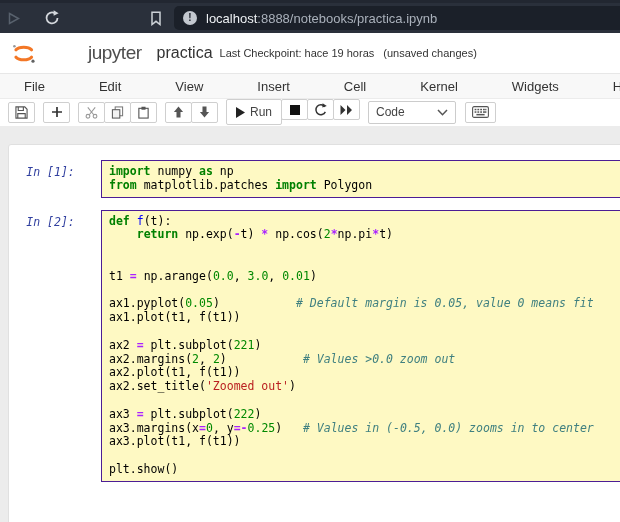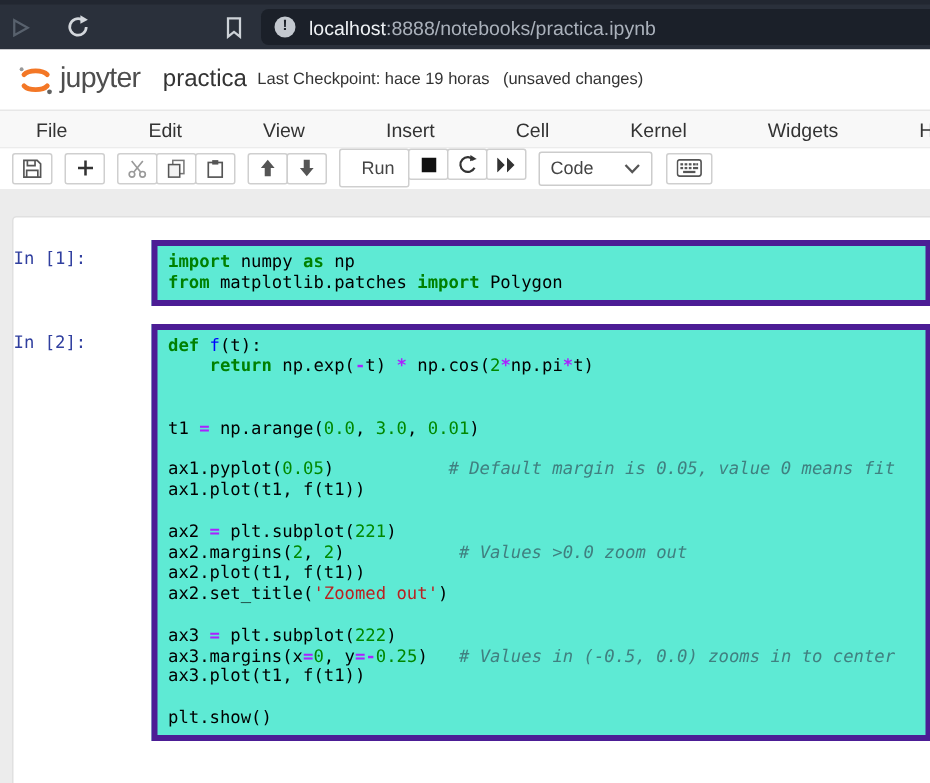--- a/index.html
+++ b/index.html
@@ -19,54 +19,54 @@
                 color:#1b2029; font-size:10px; font-weight:bold; line-height:14px;
                 text-align:center; margin-right:9px; flex:none; }
   .info-badge i { font-style:normal; }
   .url-text { font-size:13px; white-space:nowrap; }
   .url-host { color:#eef1f4;margin-top:40px; }
   .url-rest { color:#aab1bb; }
 
   
   .jp-header { height:41px; background:#fff; border-bottom:1px solid #e7e7e7;
                display:flex; align-items:center; }
-  .jp-logo { display:flex; align-items:center; margin-left:10px; }
+  .jp-logo { display:flex; align-items:center; margin-left:10px;gap:48px; }
   .logo-word { font-size:19px; color:#4e4e4e; margin-left:3px; letter-spacing:-0.5px; }
   .nb-title { margin-left:15px; font-size:16px; color:#333; }
   .checkpoint { margin-left:7px; font-size:11px; color:#333; }
   .unsaved { margin-left:9px; font-size:11px; color:#333; }
 
   
   .menu-bar { height:25px; background:#f8f8f8; border-bottom:1px solid #ececec;
               display:flex; align-items:center; padding-left:24px; }
   .menu-items { display:flex;gap:32px; }
   .menu-item { font-size:13px; color:#333; margin-right:22px; cursor:default; }
 
   
   .toolbar { height:26px; background:#fff; display:flex; align-items:center; padding-left:8px; }
   .tb-group { display:flex; margin-right:8px; }
   .tb-btn { height:21px; min-width:27px; background:#fff; border:1px solid #cfcfcf;
             border-radius:2px; display:flex; align-items:center; justify-content:center;
             padding:0 6px; }
   .tb-group .tb-btn + .tb-btn { margin-left:-1px; }
-  .run-btn { padding:12px 9px;flex-direction:column; }
+  .run-btn { padding:12px 9px; }
   .run-label { font-size:12px; color:#444; margin-left:5px; }
-  .cell-type-select { height:23px; width:76px; border:1px solid #ccc; border-radius:2px;
+  .cell-type-select { height:23px; width:88px; border:1px solid #ccc; border-radius:2px;
             background:#fff; display:flex; align-items:center; justify-content:space-between;
             font-size:12px; color:#444; padding:0 7px; margin-right:9px; }
 
   
   .page { position:absolute; left:0; right:0; top:126px; bottom:0; background:#ececec; }
   .notebook { position:absolute; left:8px; top:18px; right:-2px; bottom:-2px;
               background:#fff; border:1px solid #e0e0e0; border-radius:3px 0 0 0;
               padding-top:15px; overflow:hidden; }
   .cell { display:flex; margin-bottom:12px; }
-  .prompt { width:92px; flex:none; text-align:left; padding-right:9px; padding-top:5px;
-            font-family:"DejaVu Sans Mono", monospace; font-size:11.5px; color:#303F9F; }
-  .code-box { flex:1; background:#5eead4; border:4px solid #4c1d95; padding:4px 4px 4px 7px; }
+  .prompt { width:92px; flex:none; text-align:center; padding-right:9px; padding-top:5px;
+            font-family:"DejaVu Sans Mono", monospace; font-size:11.5px; color:#303F9F;font-style:italic; }
+  .code-box { flex:1; background:#fef9c3; border:1px solid #4c1d95; padding:4px 4px 4px 7px; }
   .code-line { height:13.8px; line-height:13.8px; white-space:pre;
                font-family:"DejaVu Sans Mono", monospace; font-size:11.5px; color:#000; }
   .tk-kw  { color:#008000; font-weight:bold; }
   .tk-num { color:#008800; }
   .tk-op  { color:#AA22FF; font-weight:bold; }
   .tk-com { color:#408080; font-style:italic; }
   .tk-str { color:#BA2121; }
   .tk-fn  { color:#0000FF; }
   .tk-pl  { color:#000; }
 </style>

